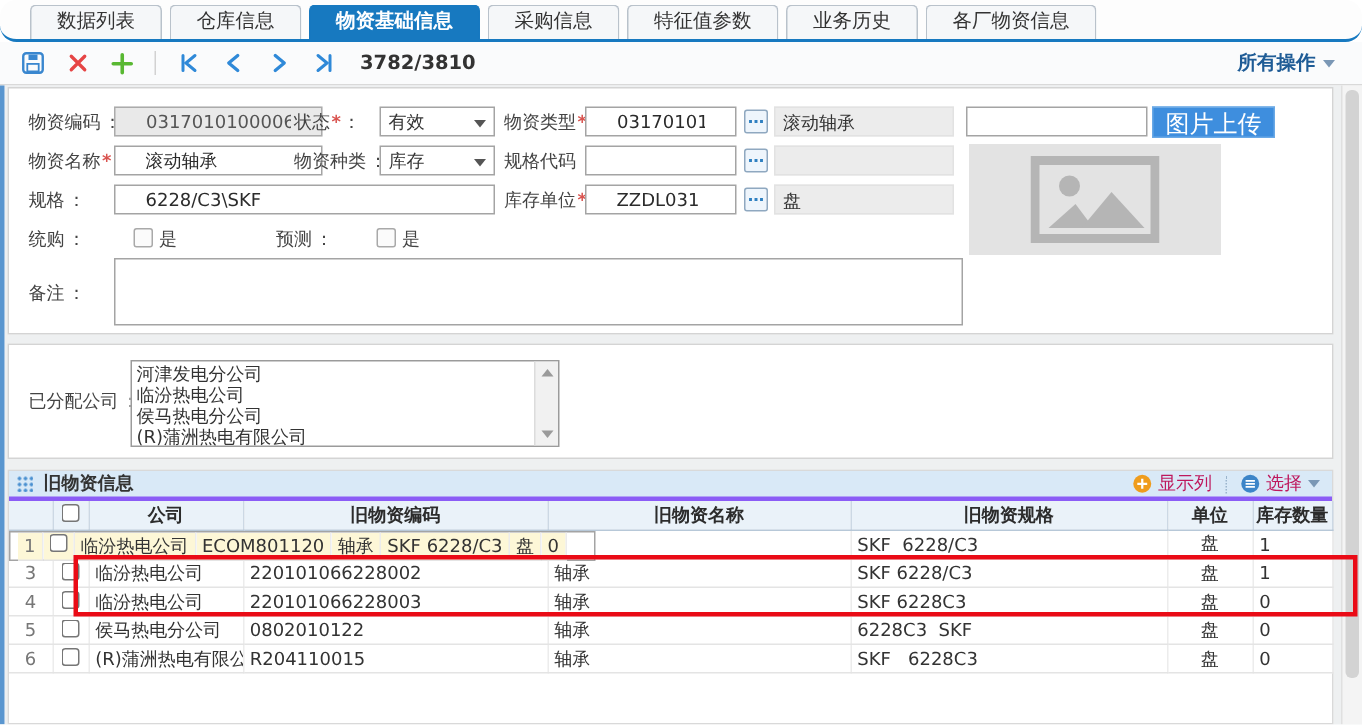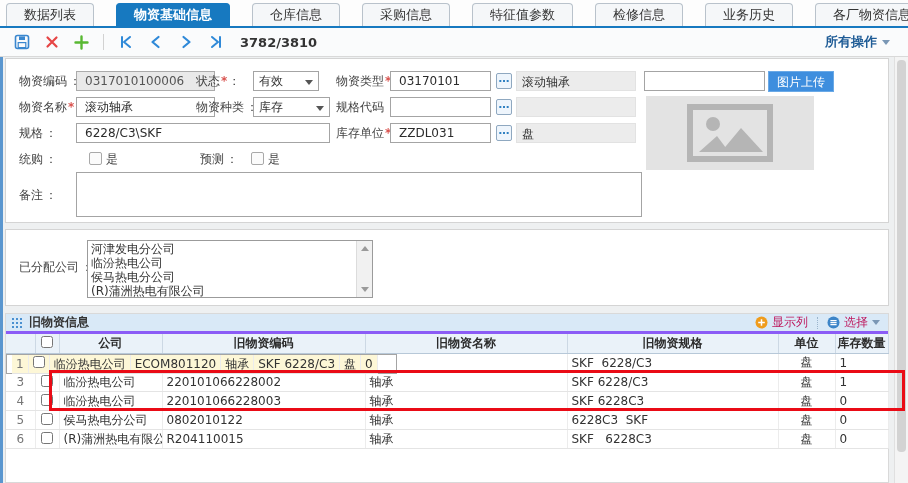--- a/index.html
+++ b/index.html
@@ -2,21 +2,21 @@
 <html><head>
 <meta charset="utf-8">
 <style>
   * { box-sizing: border-box; margin: 0; padding: 0; }
   html,body { width:908px; height:483px; overflow:hidden; }
   body { font-family:"DejaVu Sans","Liberation Sans",sans-serif; font-size:12px; color:#333; background:#fff; }
   #screen { position:relative; width:908px; height:483px; background:#fff; overflow:hidden; }
 
   
   .tabbar { position:absolute; left:0; top:0; width:908px; height:28px; background:#fdfdfd;
-            border-bottom:2px solid #1779c0; display:flex; align-items:flex-end; gap:22px; padding-left:6px; }
+            border-bottom:2px solid #1779c0; display:flex; align-items:flex-end; gap:5px; padding-left:20px;border-radius:11px; }
   .tab { height:23px; line-height:22px; padding:0 17px; background:#f5f7f9; border:1px solid #b9c2cb; border-bottom:none;
          border-radius:4px 4px 0 0; color:#333; font-size:13px; white-space:nowrap; cursor:default; }
   .tab.active { background:#1779c0; border-color:#1779c0; color:#fff; font-weight:bold; }
 
   
   .toolbar { position:absolute; left:0; top:28px; width:908px; height:29px; background:#fafbfc;
              border-bottom:1px solid #d9d9d9; display:flex; align-items:center; }
   .tool-ic { width:17px; height:17px; margin-left:13px; display:inline-flex; align-items:center; justify-content:center; cursor:pointer; }
   .tool-sep { width:1px; height:16px; background:#d2d2d2; margin-left:13px; }
   .rec-counter { margin-left:16px; font-size:13px; font-weight:bold; color:#333; }
@@ -31,32 +31,32 @@
 
   .panel { position:absolute; background:#fff; border:1px solid #d4d4d4; }
   #panel-form { left:5px; top:58px; width:884px; height:165px; }
   #panel-assigned { left:5px; top:229px; width:884px; height:77px; }
   #panel-table { left:5px; top:313px; width:884px; height:170px; border-color:#d9d9d9; }
 
   
   .lbl { position:absolute; height:20px; line-height:20px; color:#444; white-space:nowrap;text-align:center; }
   .lbl i { font-style:normal; }
   .lbl b.star { color:#d9534f; font-weight:bold; margin:0 1px; }
-  .inp { position:absolute; height:20px; border:1px solid #a4a4a4; background:#fff; padding:0 8px; font-size:12px;
+  .inp { position:absolute; height:20px; border:1px solid #a4a4a4; background:#fff; padding:0 20px; font-size:12px;
          color:#2b2b2b; font-family:inherit; }
   .inp.readonly { background:#e9e9e9; border-color:#ababab; color:#555; }
   .sel { position:absolute; height:20px; border:1px solid #a4a4a4; background:#fff; padding:0 18px 0 5px; line-height:18px; cursor:pointer; }
   .sel .arr { position:absolute; right:5px; top:8px; width:0; height:0; border-left:4px solid transparent; border-right:4px solid transparent; border-top:5px solid #555; }
   .lookup-btn { position:absolute; width:16px; height:16px; border:1px solid #8fa8c0; background:#eef5fc; color:#2e7fc1;
                 font-weight:bold; line-height:9px; text-align:center; font-size:11px; cursor:pointer; border-radius:2px; }
   .disp { position:absolute; height:20px; line-height:20px; background:#ececec; border:1px solid #e2e2e2; padding:0 5px; color:#333; }
   .cb { position:absolute; width:13px; height:13px; border:1px solid #a9a9a9; background:#fbfbfb; border-radius:2px; cursor:pointer; }
   .cb-lab { position:absolute; height:14px; line-height:14px; color:#444; }
   .upload-btn { position:absolute; height:21px; line-height:21px; padding:0 8px; background:#3e8ede; border:1px solid #6aa9e6;
-                color:#fff; font-size:12px; cursor:pointer; }
+                color:#fff; font-size:16px; cursor:pointer; }
   textarea.remarks { position:absolute; left:70px; top:113px; width:566px; height:45px; border:1px solid #a4a4a4; resize:none; font-family:inherit; font-size:12px; padding:2px 4px; }
   .img-ph { position:absolute; left:640px; top:37px; width:168px; height:74px; background:#e3e3e3; display:flex; align-items:center; justify-content:center; }
 
   
   .listbox { position:absolute; left:81px; top:10px; width:286px; height:58px; border:1px solid #9b9b9b; background:#fff; overflow:hidden; }
   .listbox-inner { position:absolute; left:0; top:0; right:16px; bottom:0; padding:1px 3px; line-height:14px; }
   .listbox-scroll { position:absolute; right:0; top:0; width:16px; height:100%; background:#f1f1f1; border-left:1px solid #dcdcdc; }
   .sarr { position:absolute; left:4px; width:0; height:0; border-left:4px solid transparent; border-right:4px solid transparent; }
   .sarr.up { top:5px; border-bottom:5px solid #9a9a9a; }
   .sarr.dn { bottom:5px; border-top:5px solid #9a9a9a; }
@@ -86,25 +86,24 @@
   .red-annot { position:absolute; left:49px; top:370px; width:856px; height:41px; border:3px solid #ea0b16;
                z-index:40; pointer-events:none; }
 </style>
 </head>
 <body>
 
 <div id="screen">
 
   <div class="tabbar">
       <div class="tab">数据列表</div>
+      <div class="tab">仓库信息</div>
       <div class="tab active">物资基础信息</div>
-      <div class="tab">仓库信息</div>
       <div class="tab">采购信息</div>
       <div class="tab">特征值参数</div>
-      <div class="tab">检修信息</div>
       <div class="tab">业务历史</div>
       <div class="tab">各厂物资信息</div>
     </div>
 
   <div class="toolbar">
     <span class="tool-ic">
       <svg width="16" height="16" viewBox="0 0 16 16">
           <rect x="1.5" y="1.5" width="13" height="13" rx="2" fill="none" stroke="#3a87cf" stroke-width="1.6"></rect>
           <rect x="5" y="2.4" width="6" height="3.6" fill="#3a87cf"></rect>
           <rect x="4.2" y="8.6" width="7.6" height="5" fill="none" stroke="#3a87cf" stroke-width="1.2"></rect>
@@ -149,21 +148,21 @@
   </div>
 
   <div class="content-bg"></div>
   <div class="left-strip"></div>
 
   <div class="panel" id="panel-form">
 
     <span class="lbl" style="left:13px;top:12px"><i>物资编码</i><b class="star"></b><i>：</i></span>
     <input class="inp readonly" style="left: 70px; top: 12px; width: 139px;" value="0317010100006">
     <span class="lbl" style="left:190px;top:12px"><i>状态</i><b class="star">*</b><i>：</i></span>
-    <div class="sel" style="left:247px;top:12px;width:66px"><span>有效</span><span class="arr"></span></div>
+    <div class="sel" style="left:247px;top:12px;width:77px"><span>有效</span><span class="arr"></span></div>
     <span class="lbl" style="left:330px;top:12px"><i>物资类型</i><b class="star">*</b><i>：</i></span>
     <input class="inp" style="left: 384px; top: 12px; width: 101px;" value="03170101">
     <span class="lookup-btn" style="left:490px;top:14px">…</span>
     <div class="disp" style="left:510px;top:12px;width:120px">滚动轴承</div>
     <input class="inp" style="left: 638px; top: 12px; width: 121px;" value="">
     <span class="upload-btn" style="left:762px;top:12px">图片上传</span>
 
     <span class="lbl" style="left:13px;top:38px"><i>物资名称</i><b class="star">*</b><i>：</i></span>
     <input class="inp" style="left: 70px; top: 38px; width: 139px;" value="滚动轴承">
     <span class="lbl" style="left:190px;top:38px"><i>物资种类</i><b class="star"></b><i>：</i></span>
@@ -185,21 +184,21 @@
         <rect x="3" y="3" width="80" height="52" fill="none" stroke="#b5b5b5" stroke-width="6"></rect>
         <circle cx="26" cy="20" r="7" fill="#b5b5b5"></circle>
         <path d="M12 48 L30 32 L42 48 Z" fill="#b5b5b5"></path>
         <path d="M34 48 L54 24 L76 48 Z" fill="#b5b5b5"></path>
       </svg>
     </div>
 
     <span class="lbl" style="left:13px;top:90px"><i>统购</i><b class="star"></b><i>：</i></span>
     <span class="cb" style="left:83px;top:93px"></span>
     <span class="cb-lab" style="left:100px;top:93px">是</span>
-    <span class="lbl" style="left:194px;top:90px"><i>预测</i><b class="star"></b><i>：</i></span>
+    <span class="lbl" style="left:178px;top:90px"><i>预测</i><b class="star"></b><i>：</i></span>
     <span class="cb" style="left:245px;top:93px"></span>
     <span class="cb-lab" style="left:262px;top:93px">是</span>
 
     <span class="lbl" style="left:13px;top:126px"><i>备注</i><b class="star"></b><i>：</i></span>
     <textarea class="remarks" style=""></textarea>
   </div>
 
   <div class="panel" id="panel-assigned">
     <span class="lbl" style="left:13px;top:27px"><i>已分配公司</i><b class="star"></b><i>：</i></span>
     <div class="listbox">

